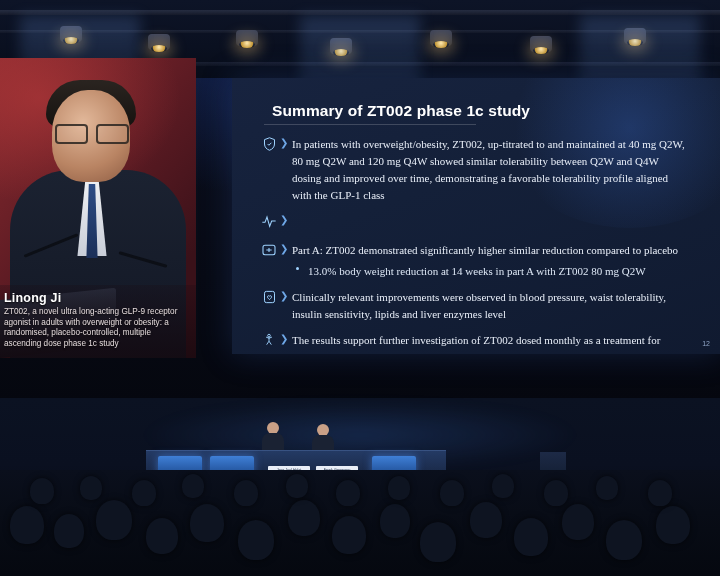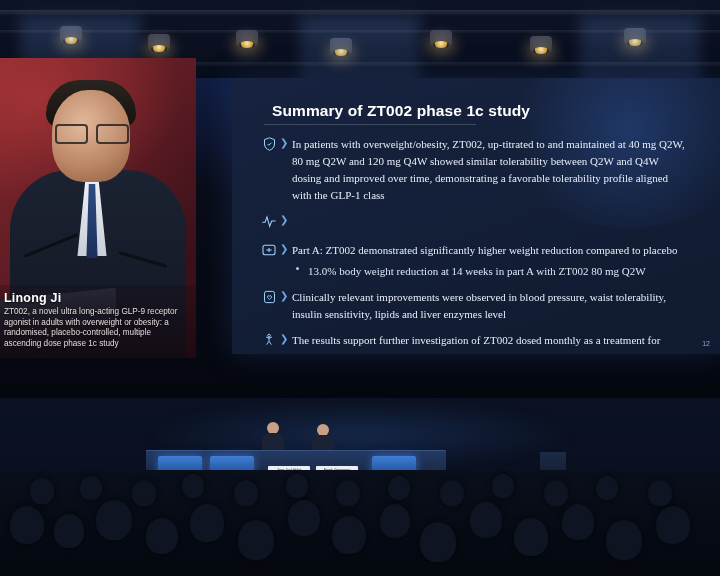--- a/index.html
+++ b/index.html
@@ -290,21 +290,21 @@
 
       <div class="brow">
         <div class="bicon">
           <svg width="16" height="16" viewBox="0 0 24 24" fill="none" stroke="#9fd3ff" stroke-width="1.6">
             <rect x="3" y="5" width="18" height="14" rx="3"></rect>
             <path d="M8 12h8M12 9v6"></path>
           </svg>
         </div>
         <div class="chev">❯</div>
         <div class="btext">
-          <div>Part A: ZT002 demonstrated significantly higher weight reduction compared to placebo</div>
+          <div>Part A: ZT002 demonstrated significantly higher similar reduction compared to placebo</div>
           <div class="sub-bullet">13.0% body weight reduction at 14 weeks in part A with ZT002 80 mg Q2W</div>
         </div>
       </div>
 
       <div class="brow" style="margin-top:8px">
         <div class="bicon">
           <svg width="15" height="16" viewBox="0 0 24 24" fill="none" stroke="#9fd3ff" stroke-width="1.6">
             <rect x="4" y="3" width="16" height="18" rx="3"></rect>
             <path d="M12 16c-2-1.6-3.2-2.8-3.2-4.2A1.8 1.8 0 0 1 12 10.6a1.8 1.8 0 0 1 3.2 1.2c0 1.4-1.2 2.6-3.2 4.2z"></path>
           </svg>

